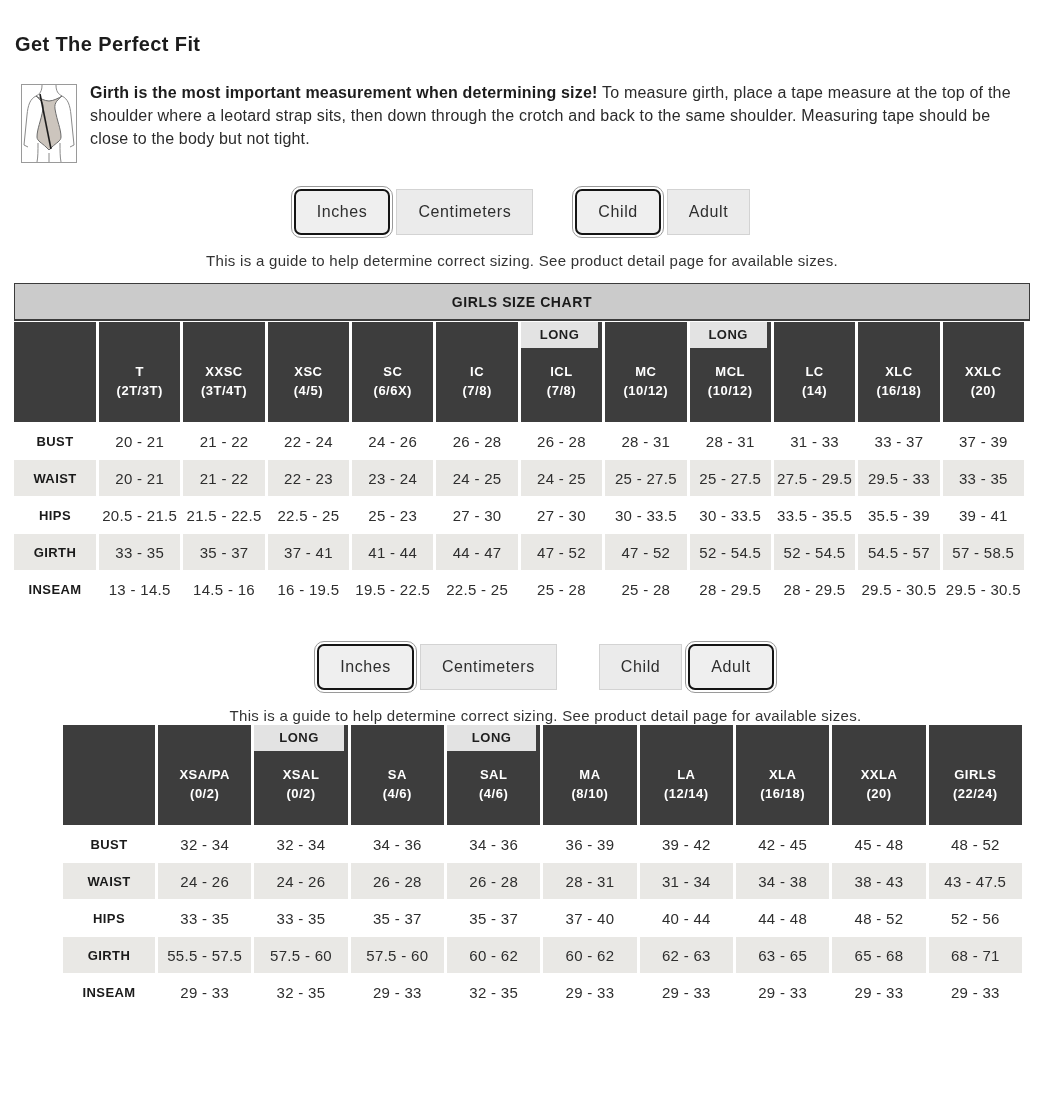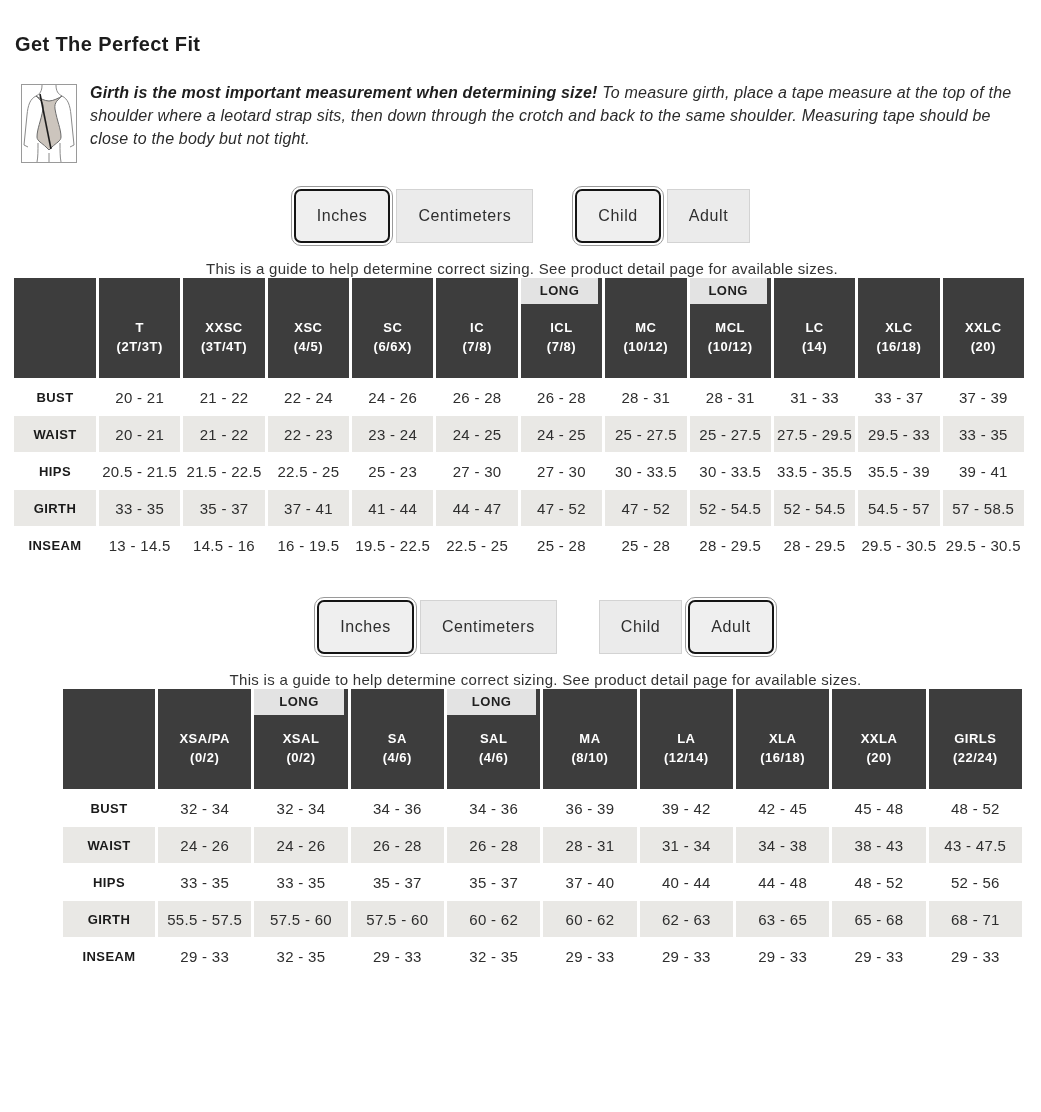--- a/index.html
+++ b/index.html
@@ -9,21 +9,21 @@
     font-family:"Liberation Sans","DejaVu Sans",sans-serif;
     color:#2b2b2b;
   }
   .page { padding-top:33px; }
 
   h1.page-title {
     margin-left:15px; font-size:20px; font-weight:bold;
     letter-spacing:0.4px; color:#1c1c1c;
   }
 
-  .intro-row { display:flex; margin:25px 15px 0 21px;font-style:italic; }
+  .intro-row { display:flex; margin:25px 15px 0 21px; }
   .girth-figure {
     flex:0 0 56px; width:56px; height:79px; border:1px solid #9a9a9a;
     background:#fff; margin-top:3px;
   }
   .intro-text {
     margin-left:13px; font-size:16px; line-height:23px; letter-spacing:0.2px;
     max-width:935px;
   }
   .intro-text b { font-weight:bold; color:#1d1d1d; }
 
@@ -32,21 +32,21 @@
   .demo-line b { font-weight:bold; color:#1d1d1d; }
 
   .chart-section.girls  { margin-left:14px;  width:1016px; }
   .chart-section.womens { margin-left:63px;  width:965px; }
 
   .toggle-row { display:flex; justify-content:center; align-items:center; }
   .girls .toggle-row  { margin-top:26px; }
   .womens .toggle-row { margin-top:36px; }
   .group-gap { width:36px; }
   .btn {
-    height:54px; margin:0 3px; padding:0 21px;
+    height:46px; margin:0 3px; padding:0 21px;
     background:#ebebeb; border:1px solid #d3d3d3;
     font-family:"Liberation Sans","DejaVu Sans",sans-serif;
     font-size:16px; letter-spacing:0.6px; color:#2e2e2e; cursor:pointer;
   }
   .btn.selected {
     background:#efefef; border:2px solid #141414; border-radius:7px;
     outline:1px solid #9a9a9a; outline-offset:2px;
   }
 
   .note { margin-top:17px; text-align:center; font-size:15px; letter-spacing:0.3px; color:#333; }
@@ -104,20 +104,21 @@
 
   <section class="chart-section girls">
     <div class="toggle-row">
       <button class="btn selected">Inches</button>
       <button class="btn">Centimeters</button>
       <span class="group-gap"></span>
       <button class="btn selected">Child</button>
       <button class="btn">Adult</button>
     </div>
     <p class="note">This is a guide to help determine correct sizing. See product detail page for available sizes.</p>
+    <div class="chart-title">GIRLS SIZE CHART</div>
     <table class="size-chart" id="girls-table">
         <colgroup>
           <col style="width: 82px;">
           <col>
           <col>
           <col>
           <col>
           <col>
           <col>
           <col>

